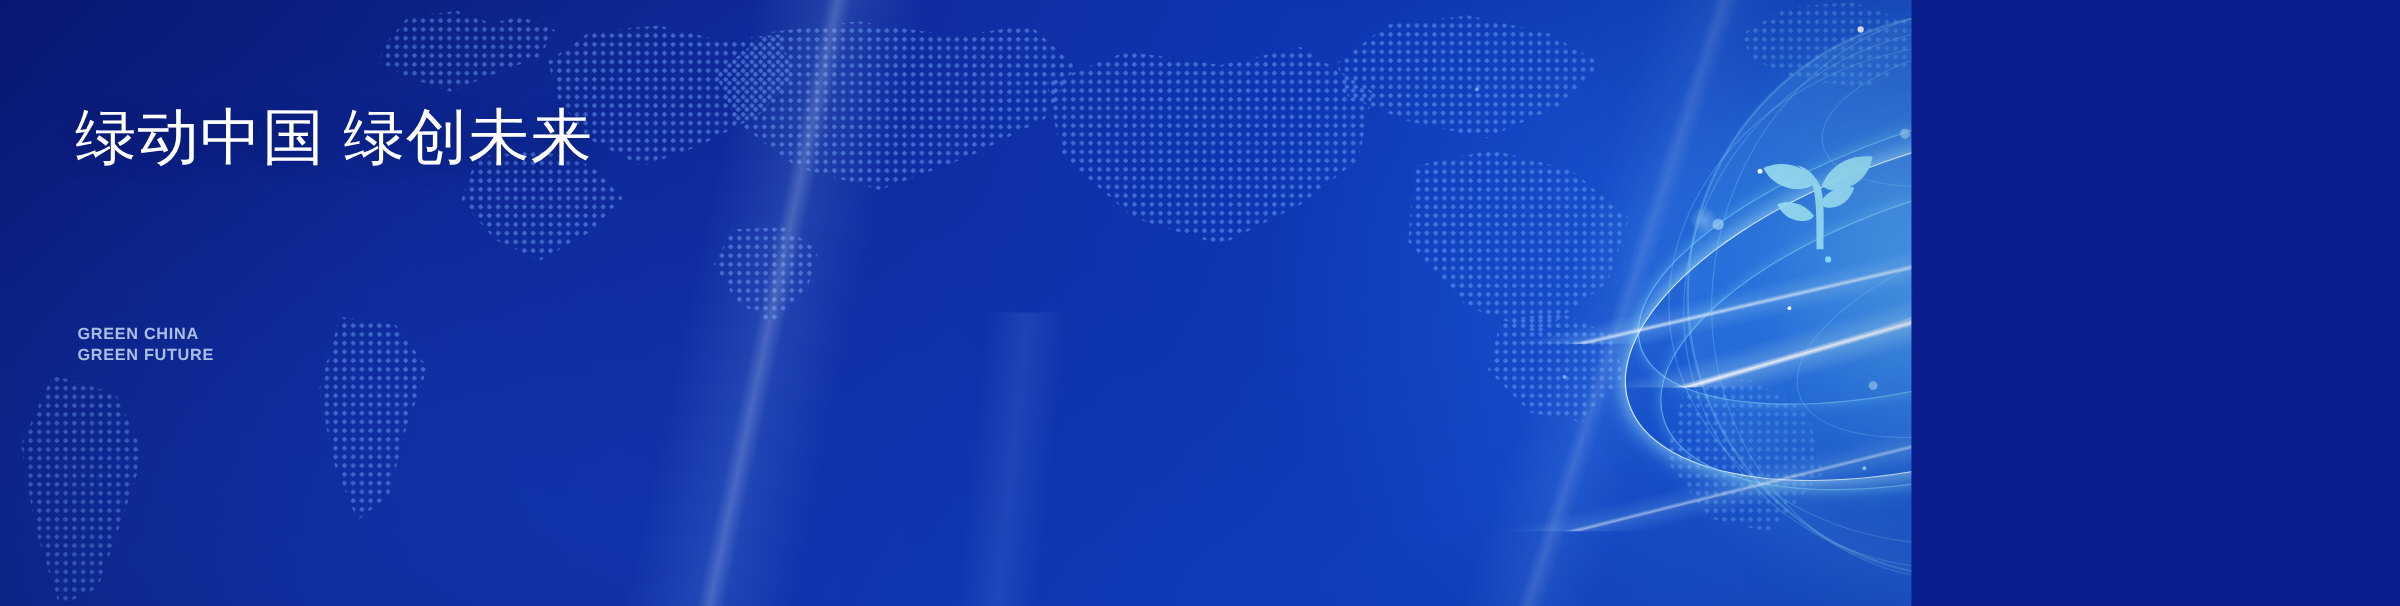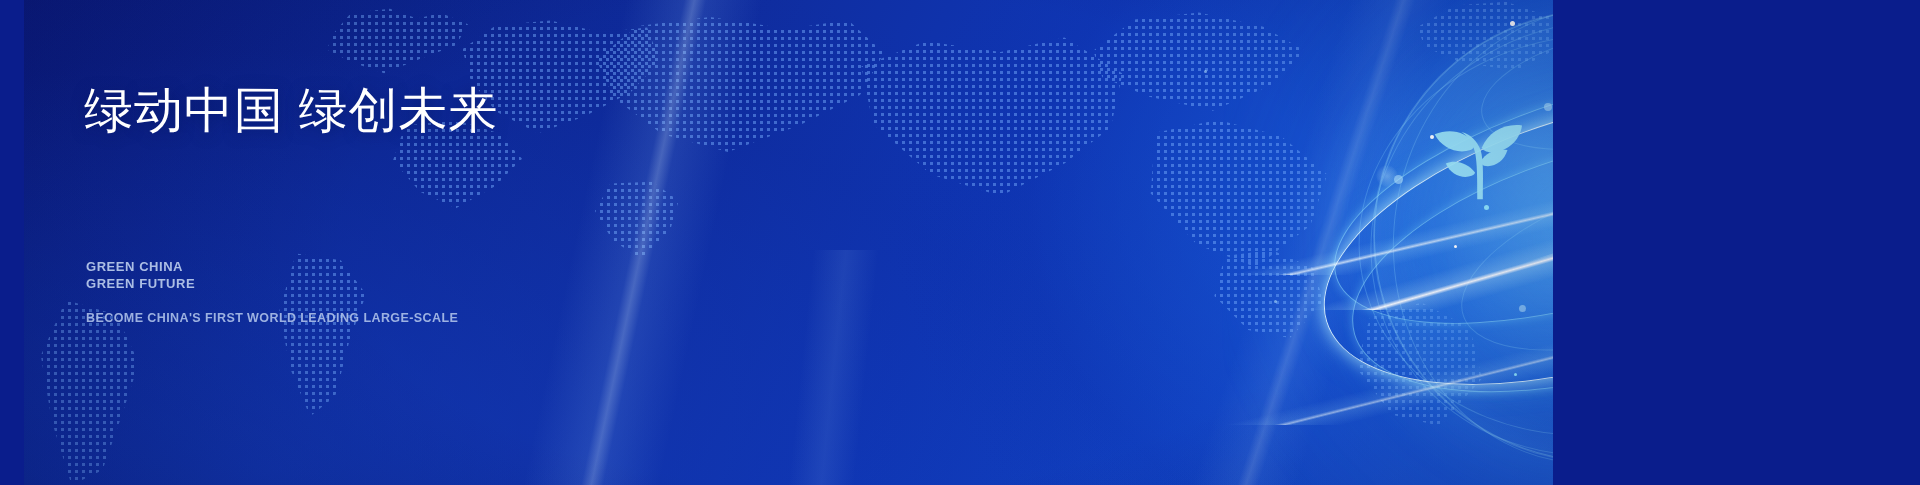--- a/index.html
+++ b/index.html
@@ -7,21 +7,20 @@
 
   .banner{
     position:relative;
     width:1529px;height:485px;
     overflow:hidden;
     font-family:"Liberation Sans","DejaVu Sans",sans-serif;
     background:
       radial-gradient(ellipse 900px 620px at 1560px 215px, rgba(40,120,230,0.95) 0%, rgba(24,84,205,0.55) 32%, rgba(12,45,165,0.12) 62%, rgba(10,32,150,0) 78%),
       radial-gradient(ellipse 1300px 700px at 250px 470px, rgba(20,62,190,0.55) 0%, rgba(12,36,150,0.1) 60%, rgba(10,30,140,0) 80%),
       linear-gradient(118deg, #0b1a7e 0%, #0c258f 22%, #0f2da0 42%, #0f36b4 60%, #1144c6 78%, #1f5bd8 100%);
-    margin-left: 24px;
   }
 
   
   .dotmap{
     position:absolute;left:0;top:0;width:1920px;height:485px;
     opacity:.55;pointer-events:none;
   }
   .dotmap .land{
     position:absolute;
     background-image:radial-gradient(circle, rgba(120,175,255,0.85) 34%, rgba(120,175,255,0) 36%);
@@ -231,17 +230,16 @@
     <div class="headline">
       <span>绿动中国 绿创未来</span>
     </div>
 
     <div class="tagline">
       <div>GREEN CHINA</div>
       <div>GREEN FUTURE</div>
     </div>
 
     <div class="subline">
-      <div>BECOME CHINA'S FIRST WORLD LEADING LARGE-SCALE</div>
     </div>
 
   </div>
 </div>
 
 </body></html>

